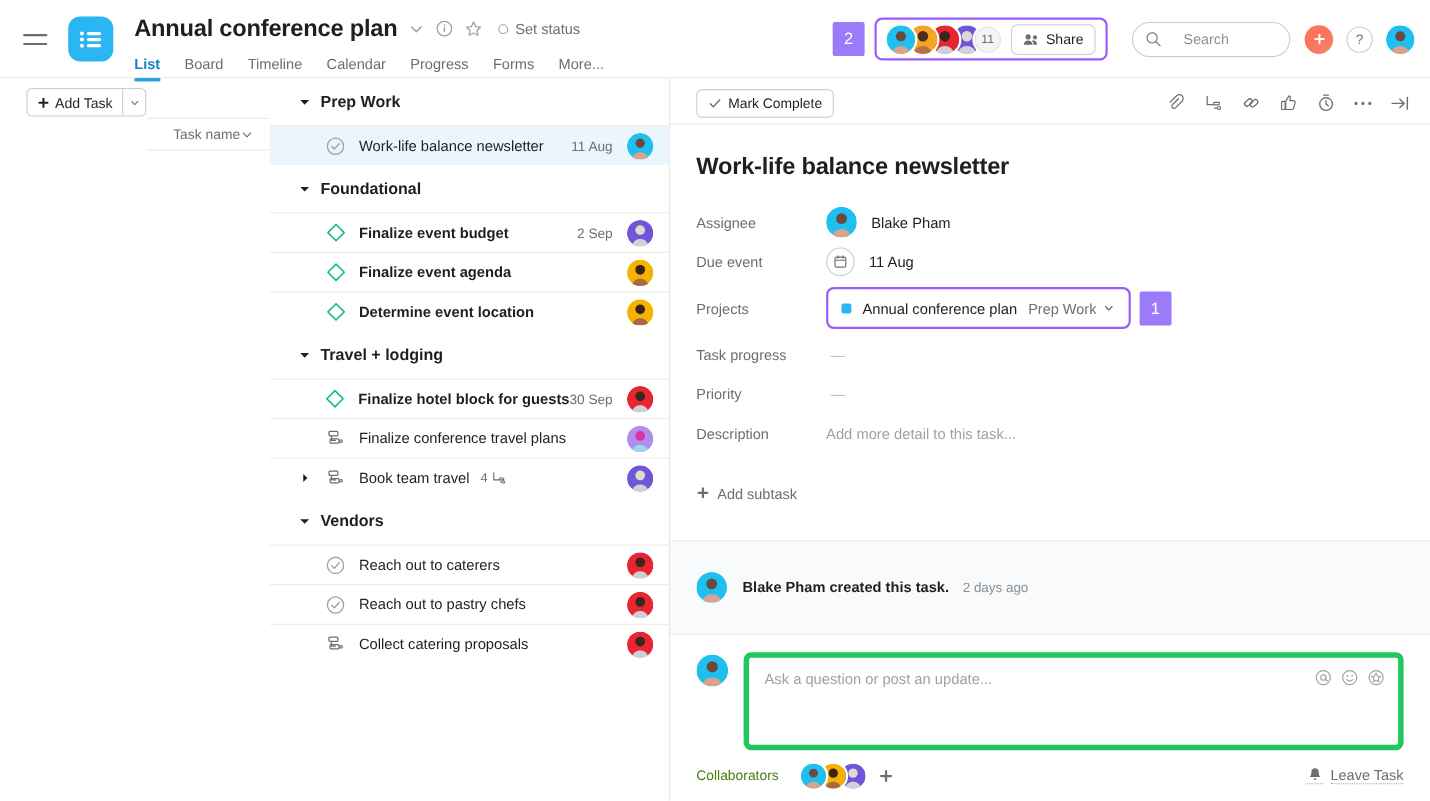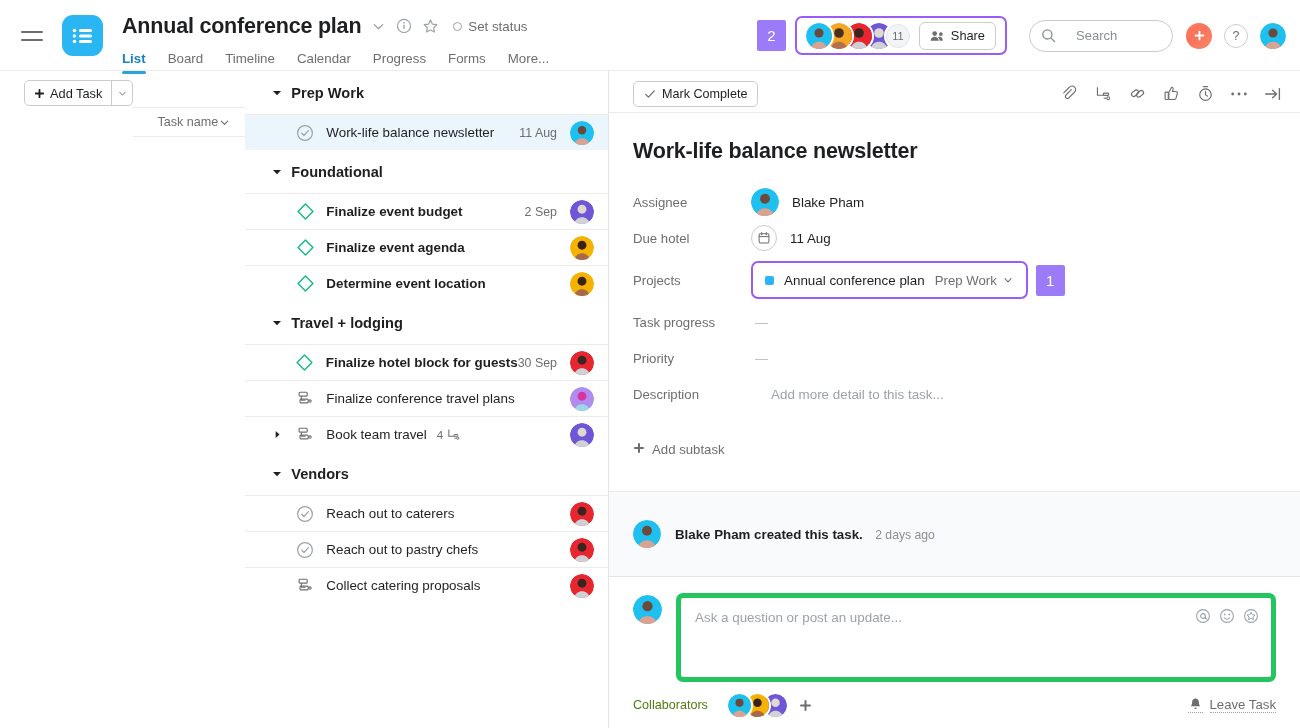--- a/index.html
+++ b/index.html
@@ -154,21 +154,21 @@
   .field { display: flex; align-items: center; min-height: 36px; }
   .field-label { width: 118px; flex: 0 0 118px; font-size: 13.2px; color: #6d6e6f; }
   .field-val { display: flex; align-items: center; font-size: 13.4px; color: #1e1f21; }
   .field-val .dash { color: #b8b9bb; font-size: 13px; padding-left: 4px; }
   .assignee-name { margin-left: 13px; }
   .date-circle {
     width: 26px; height: 26px; border-radius: 50%; border: 1px solid #cfcbcb;
     display: flex; align-items: center; justify-content: center; color: #6d6e6f;
   }
   .date-text { margin-left: 13px; }
-  .placeholder-text { color: #9ca2a8; margin-left: 20px; }
+  .placeholder-text { color: #9ca2a8; }
 
   .annot-row { display: flex; align-items: center; }
   .annot-box-1 {
     border: 2px solid #9b5cf6; border-radius: 7px; height: 38px;
     display: flex; align-items: center; padding: 0 12px; gap: 10px;
   }
   .proj-dot { width: 9px; height: 9px; border-radius: 2px; background: #29b6f2; }
   .proj-name { font-size: 13.4px; color: #1e1f21; }
   .proj-section { font-size: 13.2px; color: #6d6e6f; display: flex; align-items: center; gap: 5px; }
   .badge-1 {
@@ -727,21 +727,21 @@
                     <circle cx="13" cy="13" r="13" fill="#1ec0f0"></circle>
                     <circle cx="13" cy="10" r="4.6" fill="#6b4a3c"></circle>
                     <path d="M4.6 26c.9-4.6 4.3-7.2 8.4-7.2s7.5 2.6 8.4 7.2z" fill="#d9a291"></path>
                   </svg>
               </div>
               <span class="assignee-name">Blake Pham</span>
             </div>
           </div>
 
           <div class="field">
-            <div class="field-label">Due hotel</div>
+            <div class="field-label">Due event</div>
             <div class="field-val">
               <div class="date-circle">
                 <svg width="14" height="14" viewBox="0 0 16 16">
                     <rect x="2.4" y="3.2" width="11.2" height="10.4" rx="1.6" fill="none" stroke="currentColor" stroke-width="1.2"></rect>
                     <path d="M2.4 6.4h11.2" stroke="currentColor" stroke-width="1.2"></path>
                     <path d="M5.4 1.8v2.4M10.6 1.8v2.4" stroke="currentColor" stroke-width="1.2" stroke-linecap="round"></path>
                   </svg>
               </div>
               <span class="date-text">11 Aug</span>
             </div>

